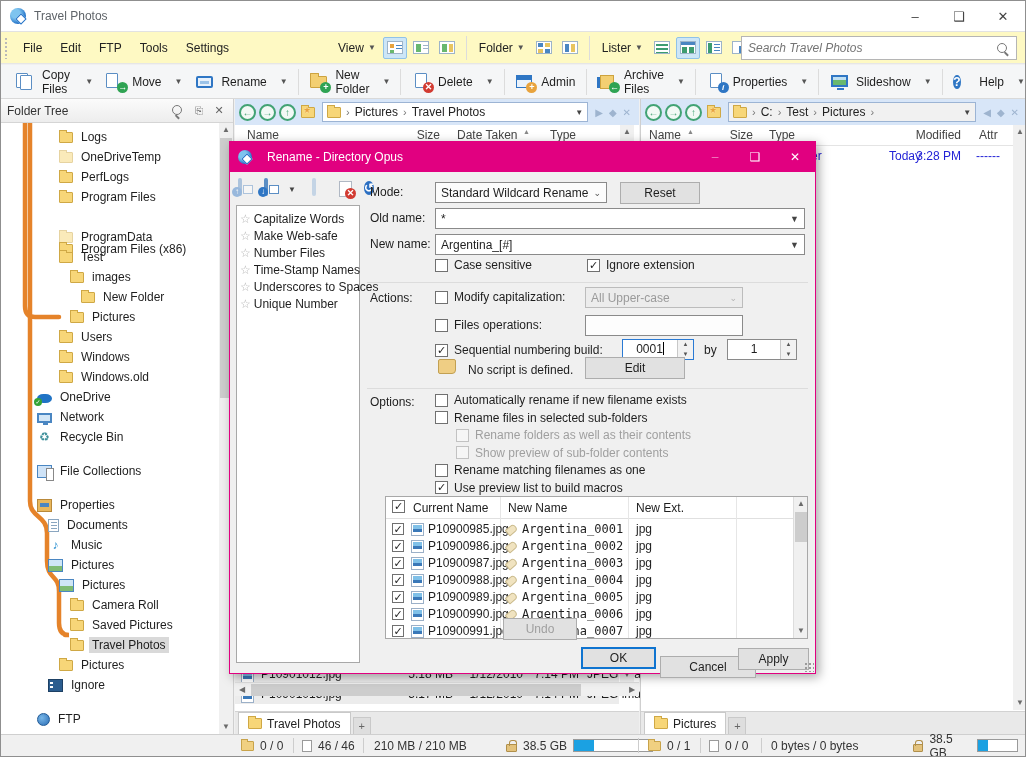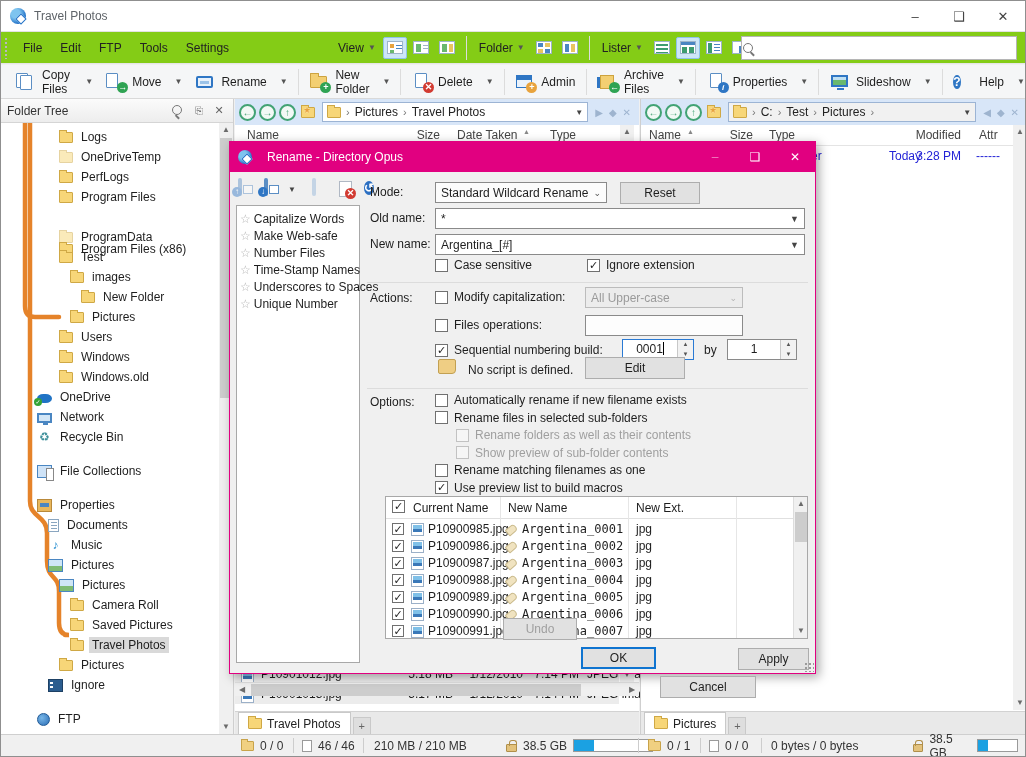--- a/index.html
+++ b/index.html
@@ -6,21 +6,21 @@
 body{font-family:"Liberation Sans",sans-serif;font-size:12px;color:#1e1e1e;background:#cccccc}
 .app{position:relative;width:1026px;height:757px;background:#f0f0f0;border:1px solid #8f8f8f;overflow:hidden}
 
 .titlebar{position:absolute;left:0;top:0;width:100%;height:30px;background:#ffffff;display:flex;align-items:center;padding-left:9px}
 .app-logo{width:16px;height:16px;border-radius:50%;background:radial-gradient(circle at 35% 35%,#7ec4ef 0 30%,#2473c8 70%,#155a9e);position:relative;margin-right:8px}
 .app-logo::after{content:"";position:absolute;right:1px;bottom:1px;width:6px;height:6px;background:#fff;border:1px solid #2473c8;transform:rotate(45deg)}
 .title-text{color:#5f6469;font-size:12px}
 .win-controls{position:absolute;right:0;top:0;height:30px;display:flex}
 .win-btn{width:44px;height:30px;display:flex;align-items:center;justify-content:center;color:#444;font-size:13px}
 
-.menubar{position:absolute;left:0;top:30px;width:100%;height:33px;background:#84cc16;border-top:1px solid #e2e2e2;border-bottom:1px solid #e6e6e6;display:flex;align-items:center}
+.menubar{position:absolute;left:0;top:30px;width:100%;height:33px;background:#fef9c3;border-top:1px solid #e2e2e2;border-bottom:1px solid #e6e6e6;display:flex;align-items:center}
 .grip{width:5px;height:22px;margin:0 5px 0 3px;background-image:radial-gradient(#b9b9b9 35%,transparent 40%);background-size:4px 4px}
 .menu-item{padding:4px 9px;color:#222}
 .mgroup-label{display:flex;align-items:center;gap:4px;padding:4px 6px;color:#222}
 .caret{font-size:8px;color:#555}
 .mini-btn{width:24px;height:22px;border:1px solid transparent;border-radius:2px;display:flex;align-items:center;justify-content:center;margin:0 1px}
 .mini-btn.sel{background:#cde6f7;border-color:#90c2e8}
 .mini{width:16px;height:13px;border:1px solid #9db4c9;background:#fff;position:relative;overflow:hidden}
 .mini i{position:absolute;display:block}
 .msep{width:1px;height:24px;background:#dcdcdc;margin:0 6px}
 .searchbox{position:absolute;right:8px;top:4px;width:276px;height:24px;border:1px solid #b5b5b5;background:#fff;display:flex;align-items:center}
@@ -262,20 +262,21 @@
           <i style="left:7px;top:5px;width:6px;height:1px;background:#4a86c2"></i>
           <i style="left:7px;top:8px;width:6px;height:1px;background:#4a86c2"></i>
         </span>
       </span>
     <span class="mini-btn">
         <span class="mini">
           <i style="left:6px;top:4px;width:8px;height:9px;background:linear-gradient(135deg,#4a86c2 50%,#3d9c70 50%)"></i>
         </span>
       </span>
     <span class="searchbox">
+      <input placeholder="Search Travel Photos" style="">
       <span class="mag"></span>
     </span>
   </div>
 
   <div class="toolbar">
     <span class="grip"></span>
     <span id="toolbar-items" style="display:flex;align-items:center">
         <span class="tb-btn">
           <span class="tico">
             <span class="pg pg1"></span>
@@ -925,21 +926,21 @@
         <span class="scr-thumb" style="top:15px;height:30px"></span>
       </div>
     </div>
 
     <div class="dbtn disabled" style="left:273px;top:476px;width:74px">
         <span>Undo</span>
       </div>
     <div class="dbtn default" style="left:351px;top:505px;width:75px">
         <span>OK</span>
       </div>
-    <div class="dbtn" style="left:430px;top:534px;width:96px">
+    <div class="dbtn" style="left:430px;top:514px;width:96px">
         <span>Cancel</span>
       </div>
     <div class="dbtn" style="left:508px;top:506px;width:71px">
         <span>Apply</span>
       </div>
     <span class="grip-dots"></span>
   </div>
 </div>
 
 </body></html>

